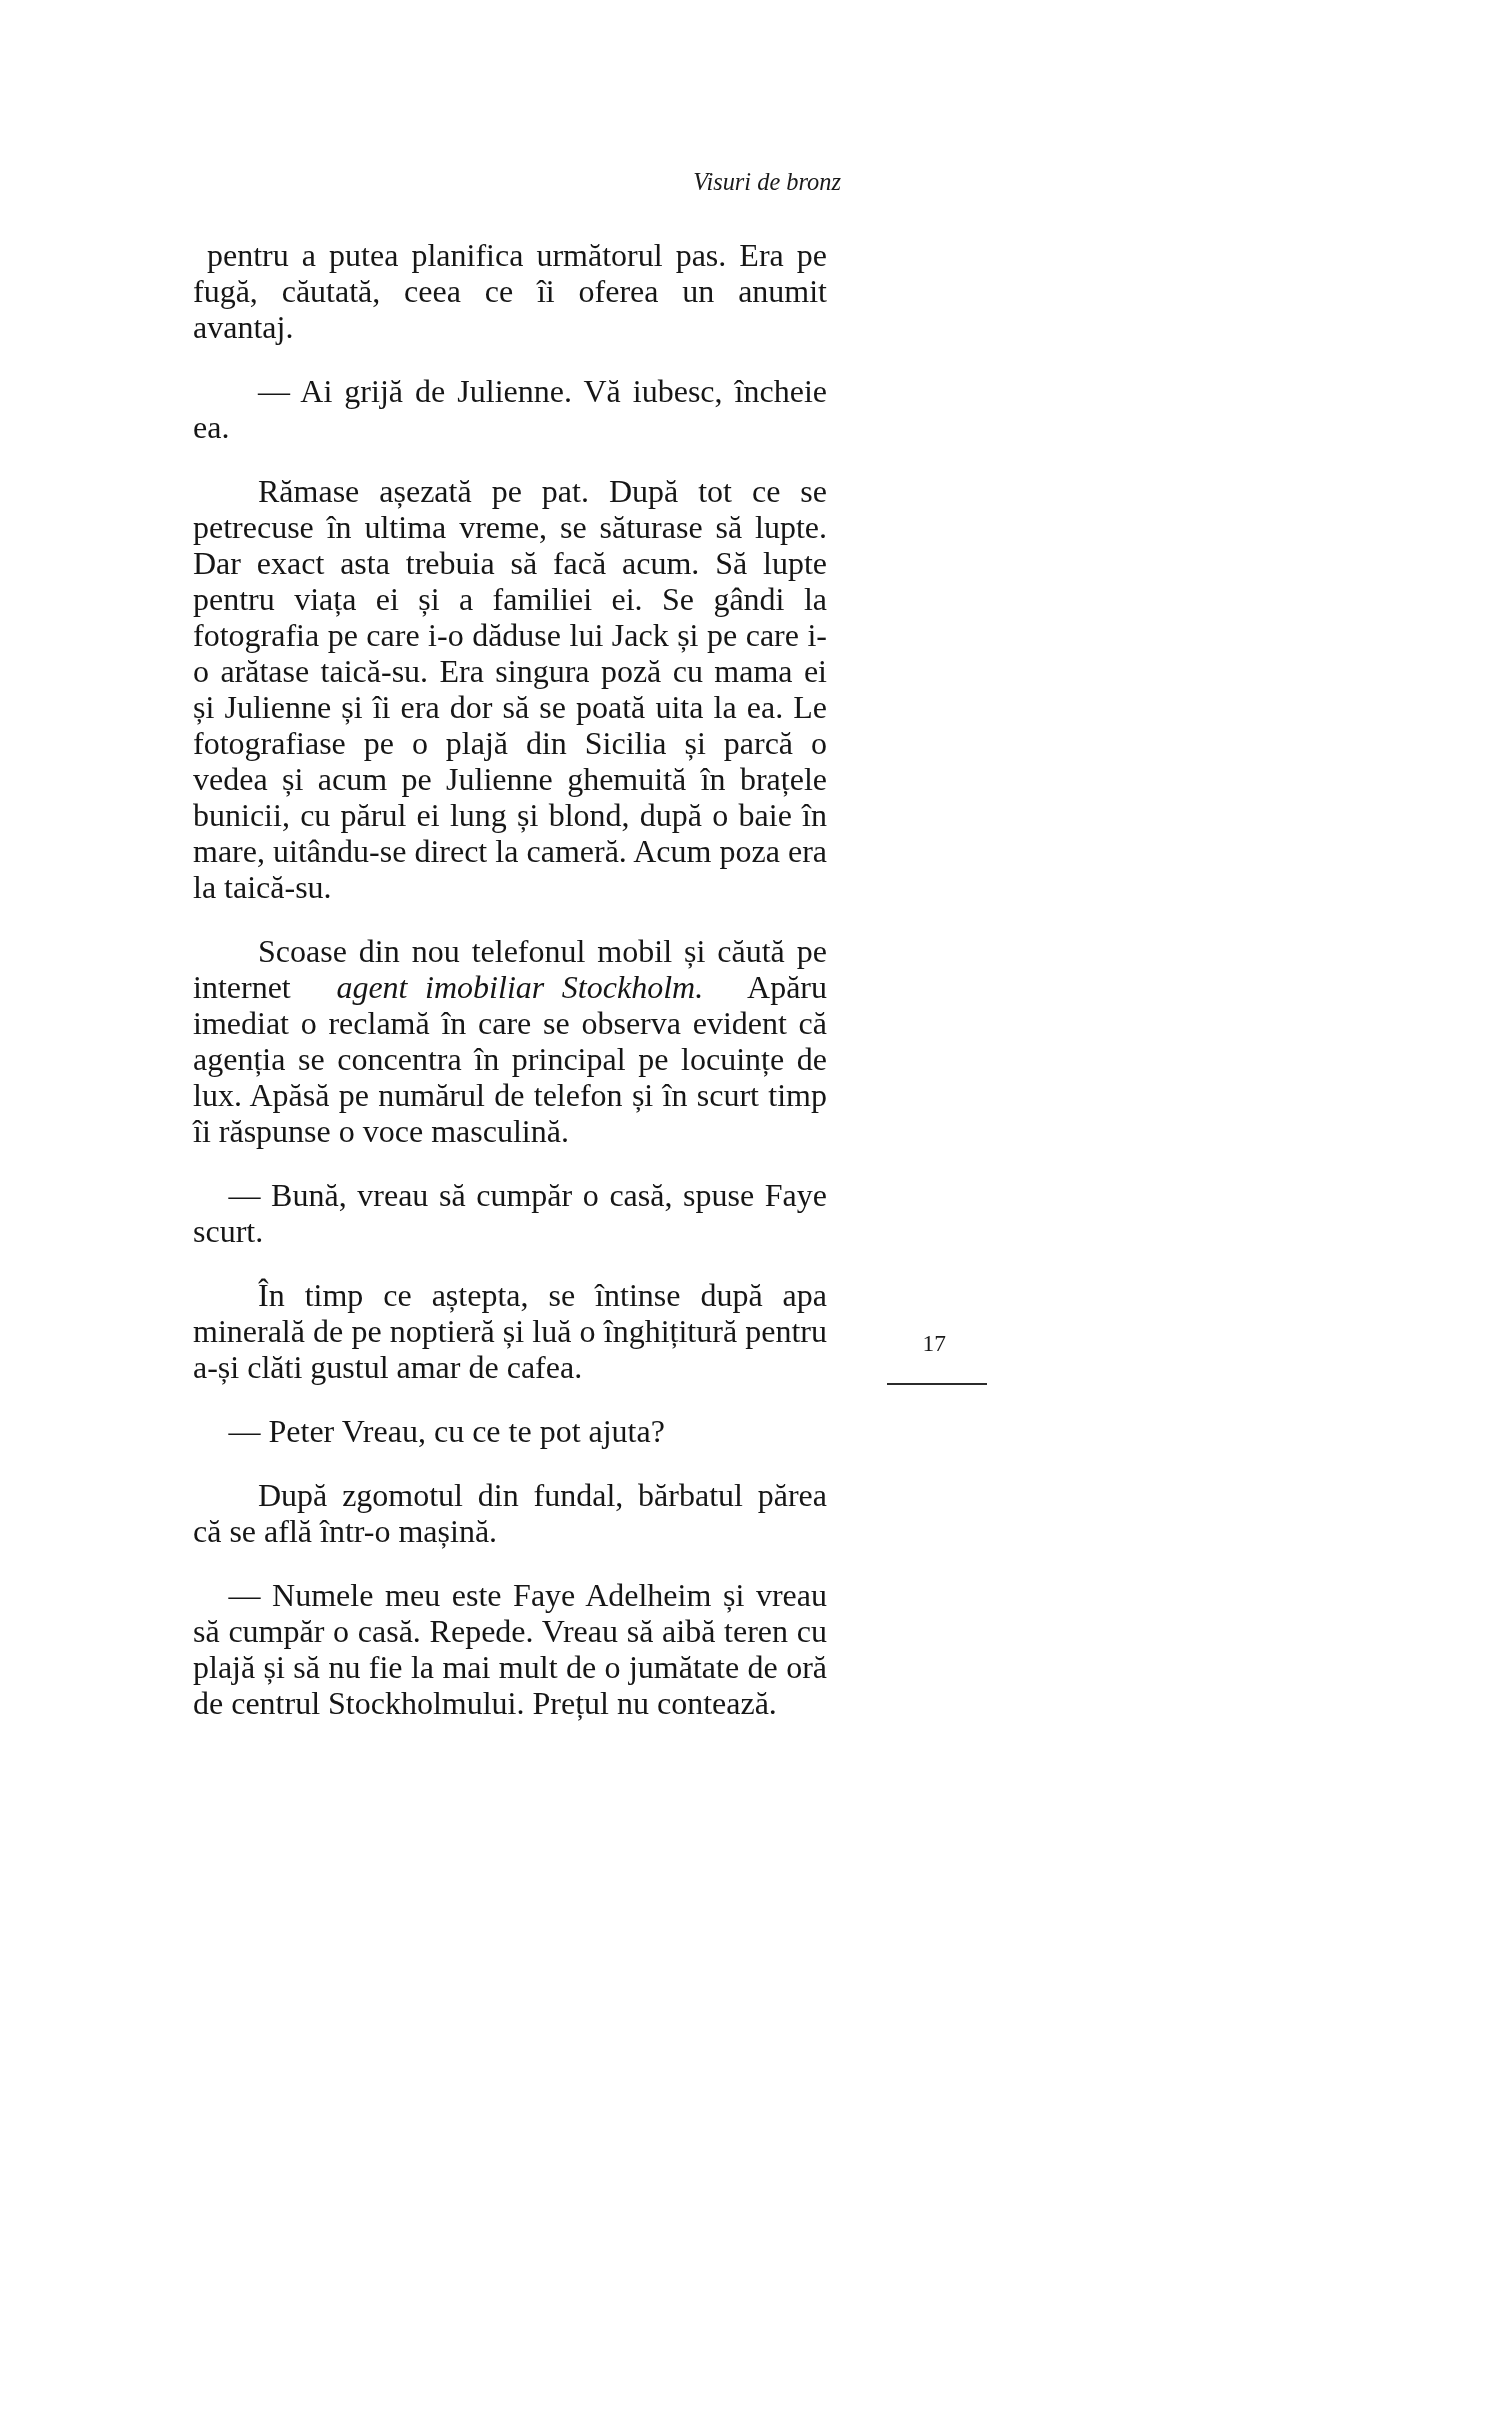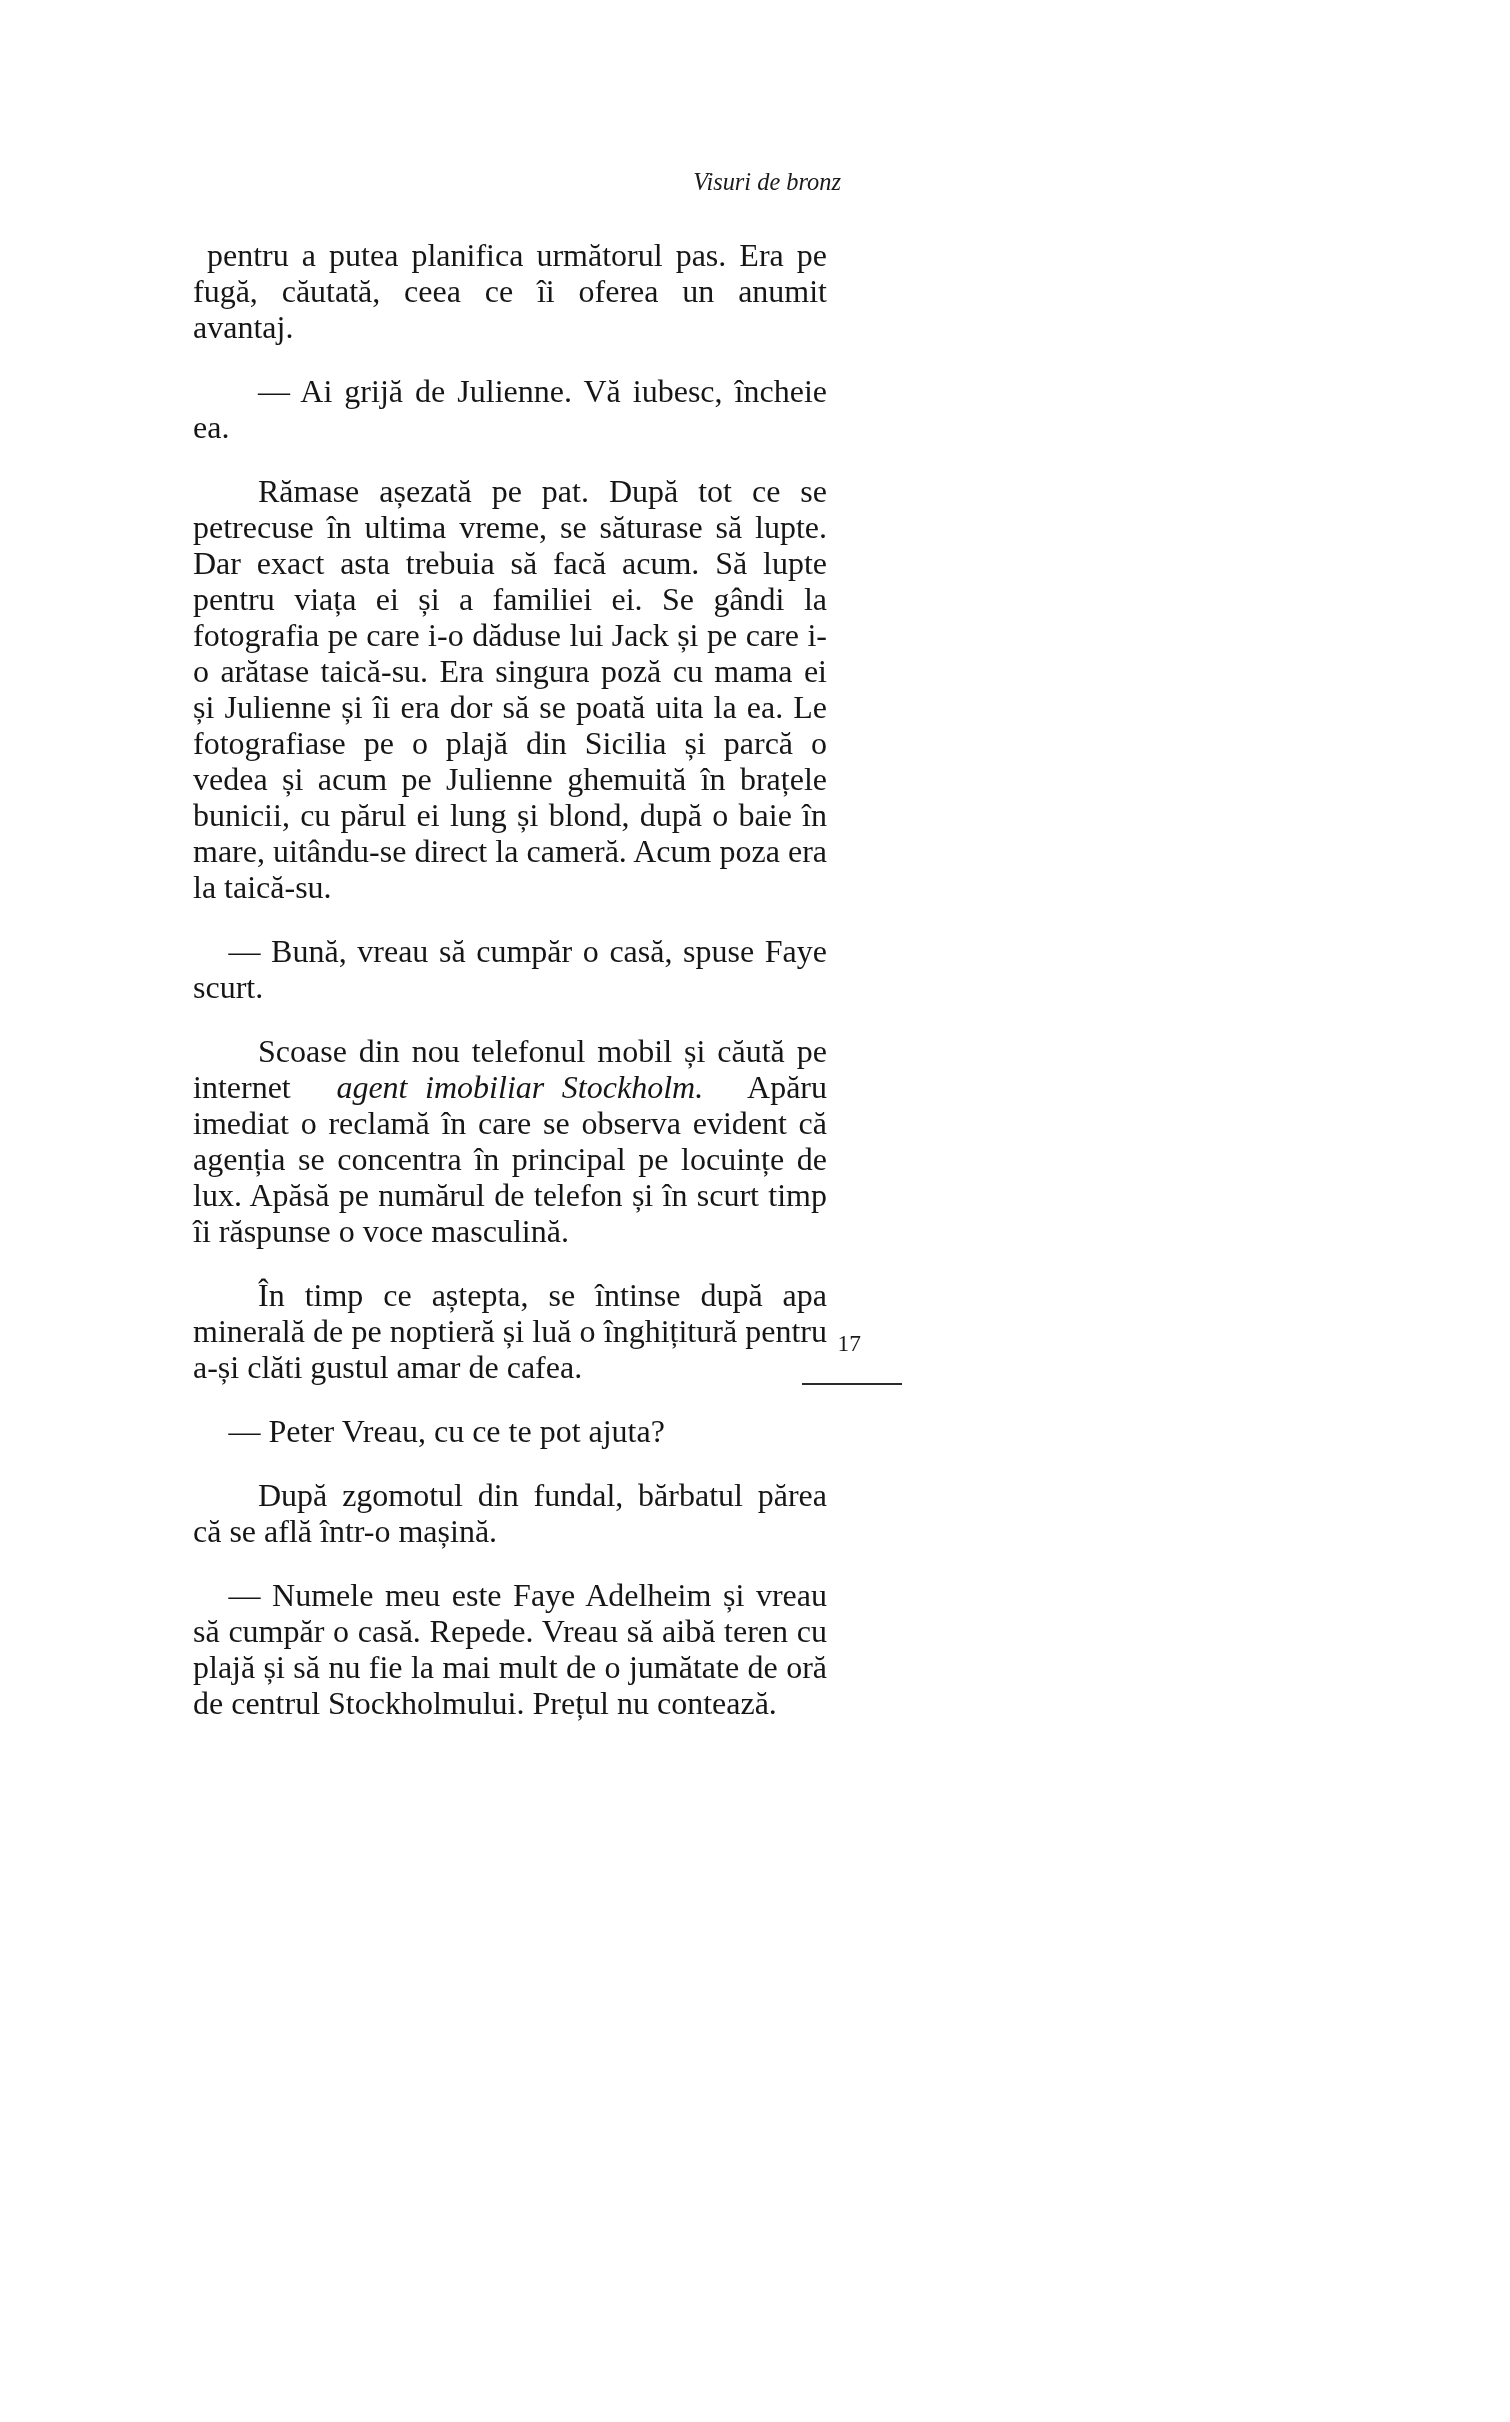--- a/index.html
+++ b/index.html
@@ -35,21 +35,21 @@
     color: #161616;
   }
   .para { text-indent: 0; }
   .para.indent-none { text-indent: 0; }
   .para.indent-normal { text-indent: 51px; }
   .para.indent-small { text-indent: 21.5px; }
   .italic { font-style: italic; }
   .page-footer {
     position: absolute;
     top: 1274px;
-    left: 774px;
+    left: 859px;
     width: 100px;
     border-bottom: 2px solid #2b2b2b;
     padding-bottom: 11.7px;
   }
   .page-number {
     display: block;
     padding-left: 21.5px;
     font-size: 23.4px;
     color: #1a1a1a;
   }
@@ -58,22 +58,22 @@
 <body>
 
 <div class="page">
 
   <div class="running-header">Visuri de bronz</div>
 
   <div class="text-block">
       <p class="para indent-none"><span>pentru a putea planifica următorul pas. Era pe fugă, căutată, ceea ce îi oferea un anumit avantaj.</span></p>
       <p class="para indent-normal"><span>— Ai grijă de Julienne. Vă iubesc, încheie ea.</span></p>
       <p class="para indent-normal"><span>Rămase așezată pe pat. După tot ce se petrecuse în ultima vreme, se săturase să lupte. Dar exact asta trebuia să facă acum. Să lupte pentru viața ei și a familiei ei. Se gândi la fotografia pe care i-o dăduse lui Jack și pe care i-o arătase taică-su. Era singura poză cu mama ei și Julienne și îi era dor să se poată uita la ea. Le fotografiase pe o plajă din Sicilia și parcă o vedea și acum pe Julienne ghemuită în brațele bunicii, cu părul ei lung și blond, după o baie în mare, uitându-se direct la cameră. Acum poza era la taică-su.</span></p>
+      <p class="para indent-normal"><span>Scoase din nou telefonul mobil și căută pe internet </span><span class="italic">agent imobiliar Stockholm.</span><span> Apăru imediat o reclamă în care se observa evident că agenția se concentra în principal pe locuințe de lux. Apăsă pe numărul de telefon și în scurt timp îi răspunse o voce masculină.</span></p>
       <p class="para indent-small"><span>— Bună, vreau să cumpăr o casă, spuse Faye scurt.</span></p>
-      <p class="para indent-normal"><span>Scoase din nou telefonul mobil și căută pe internet </span><span class="italic">agent imobiliar Stockholm.</span><span> Apăru imediat o reclamă în care se observa evident că agenția se concentra în principal pe locuințe de lux. Apăsă pe numărul de telefon și în scurt timp îi răspunse o voce masculină.</span></p>
       <p class="para indent-normal"><span>În timp ce aștepta, se întinse după apa minerală de pe noptieră și luă o înghițitură pentru a-și clăti gustul amar de cafea.</span></p>
       <p class="para indent-small"><span>— Peter Vreau, cu ce te pot ajuta?</span></p>
       <p class="para indent-normal"><span>După zgomotul din fundal, bărbatul părea că se află într-o mașină.</span></p>
       <p class="para indent-small"><span>— Numele meu este Faye Adelheim și vreau să cumpăr o casă. Repede. Vreau să aibă teren cu plajă și să nu fie la mai mult de o jumătate de oră de centrul Stockholmului. Prețul nu contează.</span></p>
     </div>
 
   <div class="page-footer">
     <span class="page-number">17</span>
   </div>
 

